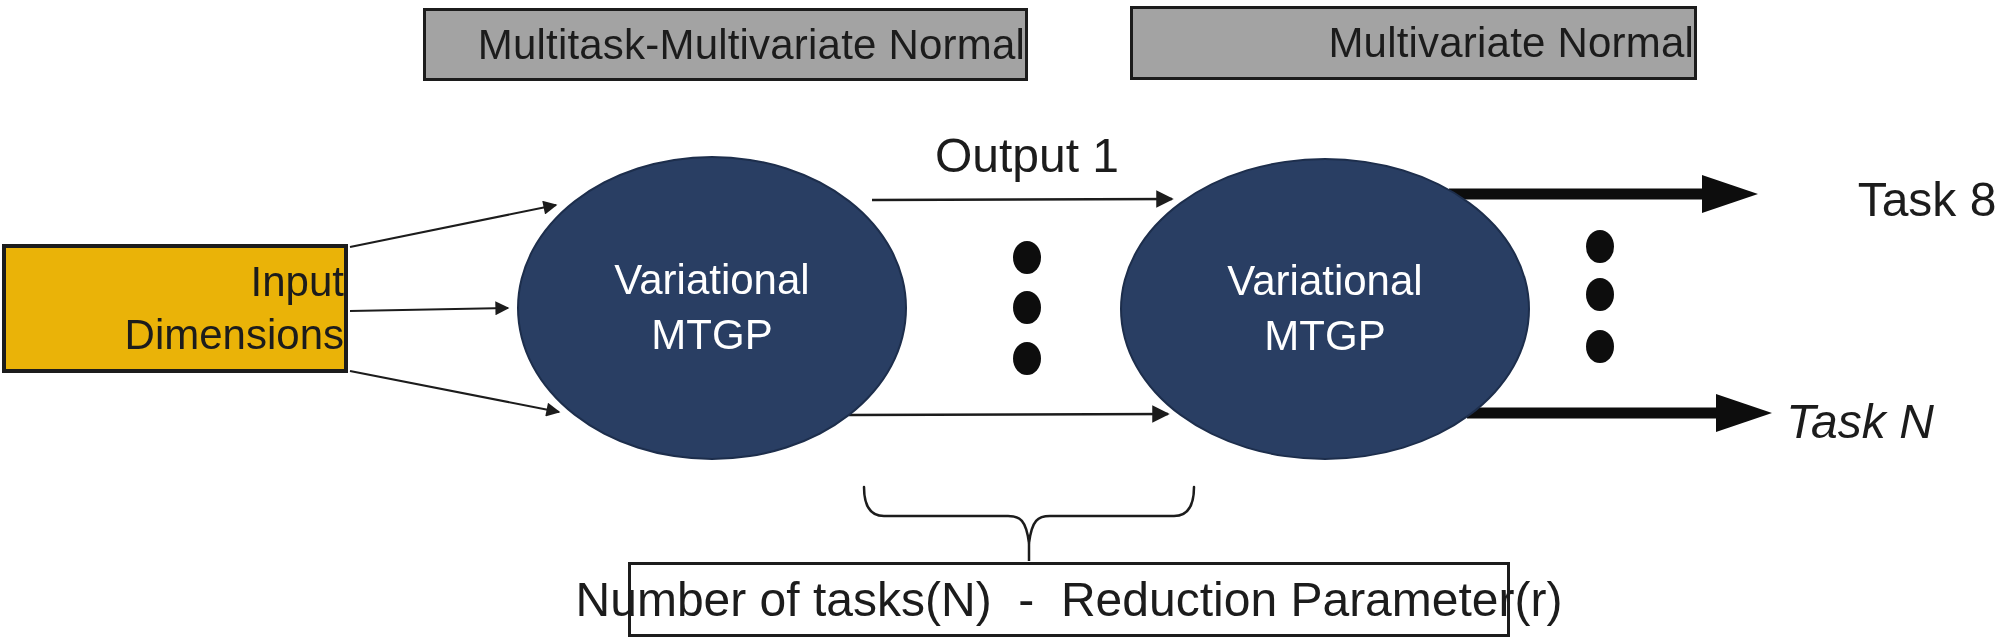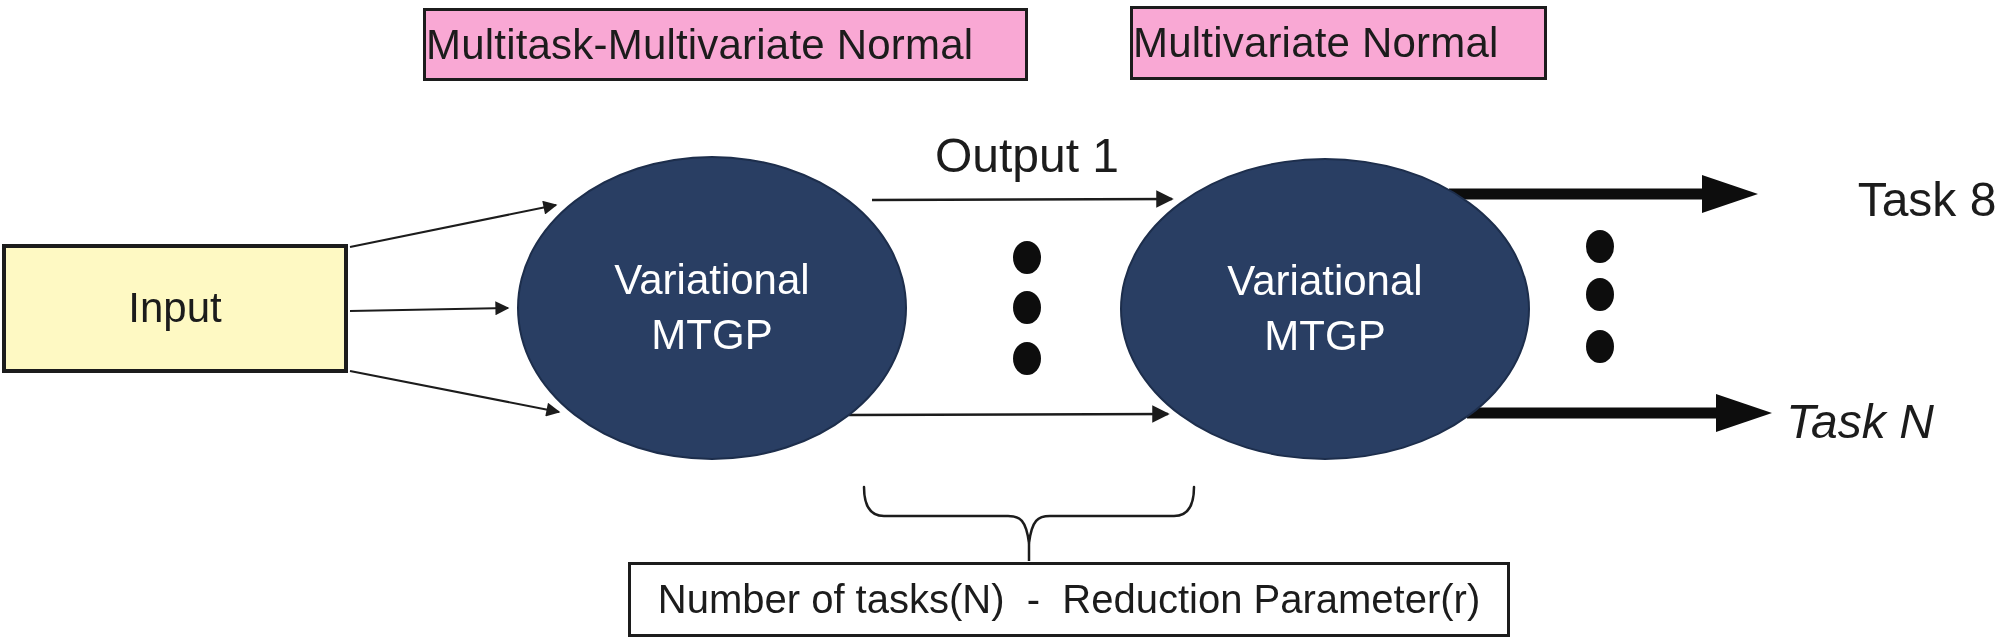--- a/index.html
+++ b/index.html
@@ -17,38 +17,38 @@
     color: #1c1c1c;
   }
   .svg-layer {
     position: absolute;
     left: 0; top: 0;
     width: 2000px; height: 641px;
   }
   .label-box {
     position: absolute;
     border: 3px solid #1c1c1c;
-    background: #f9a8d4;
+    background: #a3a3a3;
     display: flex;
     align-items: center;
-    justify-content: flex-start;
+    justify-content: flex-end;
     font-size: 42px;
     letter-spacing: 0.2px;
     box-sizing: border-box;
     text-align: center;
   }
   .input-box {
     position: absolute;
     left: 2px; top: 244px;
     width: 346px; height: 129px;
     border: 4px solid #1c1c1c;
-    background: #fef9c3;
+    background: #eab308;
     display: flex;
     flex-direction: column;
-    align-items: center;
+    align-items: flex-end;
     justify-content: center;
     font-size: 42px;
     line-height: 1.25;
     box-sizing: border-box;
     text-align: center;
   }
   .gp-ellipse {
     position: absolute;
     border-radius: 50%;
     background: #293e63;
@@ -79,21 +79,21 @@
   }
   .bottom-box {
     position: absolute;
     left: 628px; top: 562px;
     width: 882px; height: 75px;
     border: 3px solid #1c1c1c;
     background: #ffffff;
     display: flex;
     align-items: center;
     justify-content: center;
-    font-size: 40px;
+    font-size: 48px;
     box-sizing: border-box;
     white-space: pre;
   }
 </style>
 </head>
 <body>
 
 <div class="stage">
 
   <svg class="svg-layer" viewBox="0 0 2000 641" xmlns="http://www.w3.org/2000/svg">
@@ -116,26 +116,27 @@
     <polygon points="1716,394 1772,413 1716,432" fill="#0d0d0d"></polygon>
 
     <path d="M 864 487 C 864 503 868 516 884 516 L 1008 516 C 1020 516 1026 520 1029 543
              C 1032 520 1038 516 1050 516 L 1174 516 C 1190 516 1194 503 1194 487" fill="none" stroke="#1c1c1c" stroke-width="2.5" stroke-linecap="round"></path>
     <line x1="1029" y1="543" x2="1029" y2="561" stroke="#1c1c1c" stroke-width="2.5"></line>
   </svg>
 
   <div class="label-box" style="left:423px; top:8px; width:605px; height:73px;">
     <span>Multitask-Multivariate Normal</span>
   </div>
-  <div class="label-box" style="left:1130px; top:6px; width:417px; height:74px;">
+  <div class="label-box" style="left:1130px; top:6px; width:567px; height:74px;">
     <span>Multivariate Normal</span>
   </div>
 
   <div class="input-box">
     <span>Input</span>
+    <span>Dimensions</span>
   </div>
 
   <div class="gp-ellipse gp-left">
     <span>Variational</span>
     <span>MTGP</span>
   </div>
   <div class="gp-ellipse gp-right">
     <span>Variational</span>
     <span>MTGP</span>
   </div>

